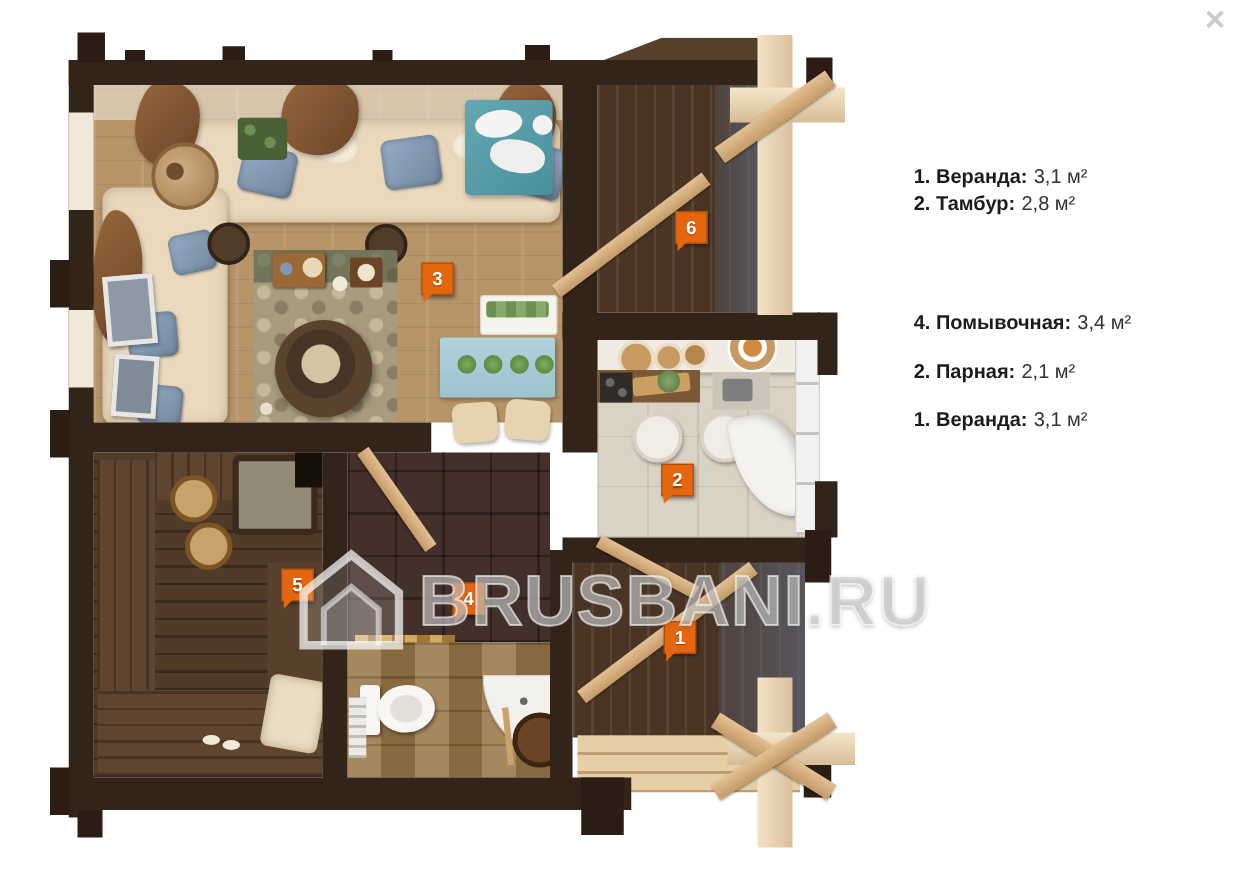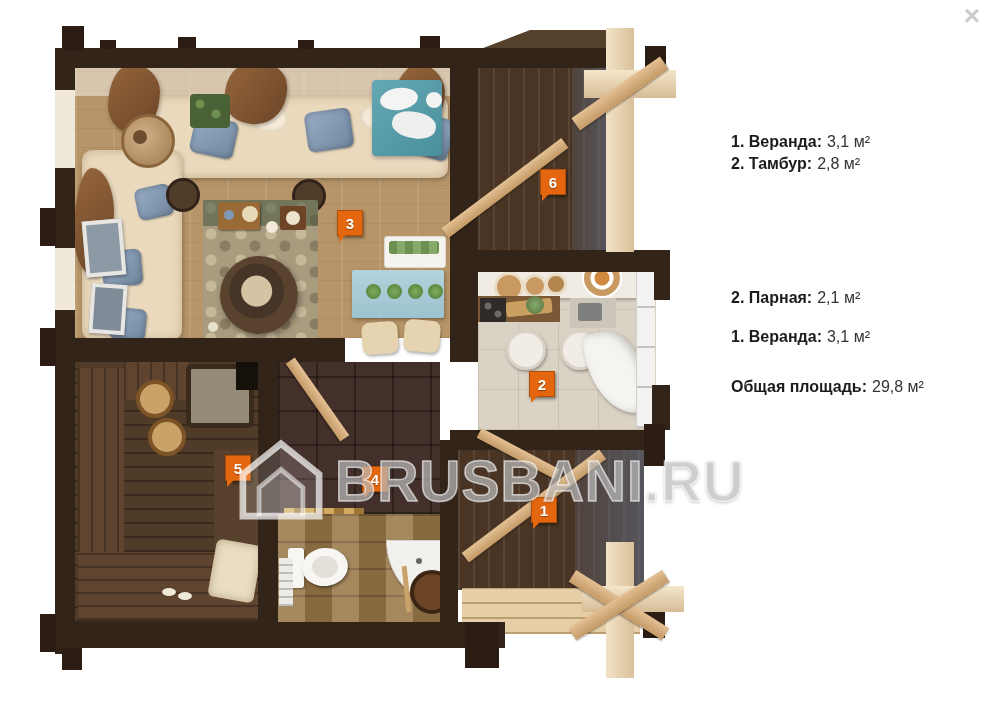--- a/index.html
+++ b/index.html
@@ -222,25 +222,25 @@
     </span>
     <span class="wm-text">BRUSBANI.RU</span>
   </div>
 
   <div class="legend-item" style="top:133px;">
     <span class="ll">1. Веранда:</span><span class="lv">3,1 м²</span>
   </div>
   <div class="legend-item" style="top:155px;">
     <span class="ll">2. Тамбур:</span><span class="lv">2,8 м²</span>
   </div>
+  <div class="legend-item" style="top:250px;">
+    <span class="ll">4. Помывочная:</span><span class="lv">3,4 м²</span>
+  </div>
   <div class="legend-item" style="top:289px;">
     <span class="ll">2. Парная:</span><span class="lv">2,1 м²</span>
   </div>
   <div class="legend-item" style="top:328px;">
     <span class="ll">1. Веранда:</span><span class="lv">3,1 м²</span>
   </div>
-  <div class="legend-item" style="top:378px;">
-    <span class="ll">Общая площадь:</span><span class="lv">29,8 м²</span>
-  </div>
 
   <div class="close">×</div>
 
 </div>
 
 </body></html>

